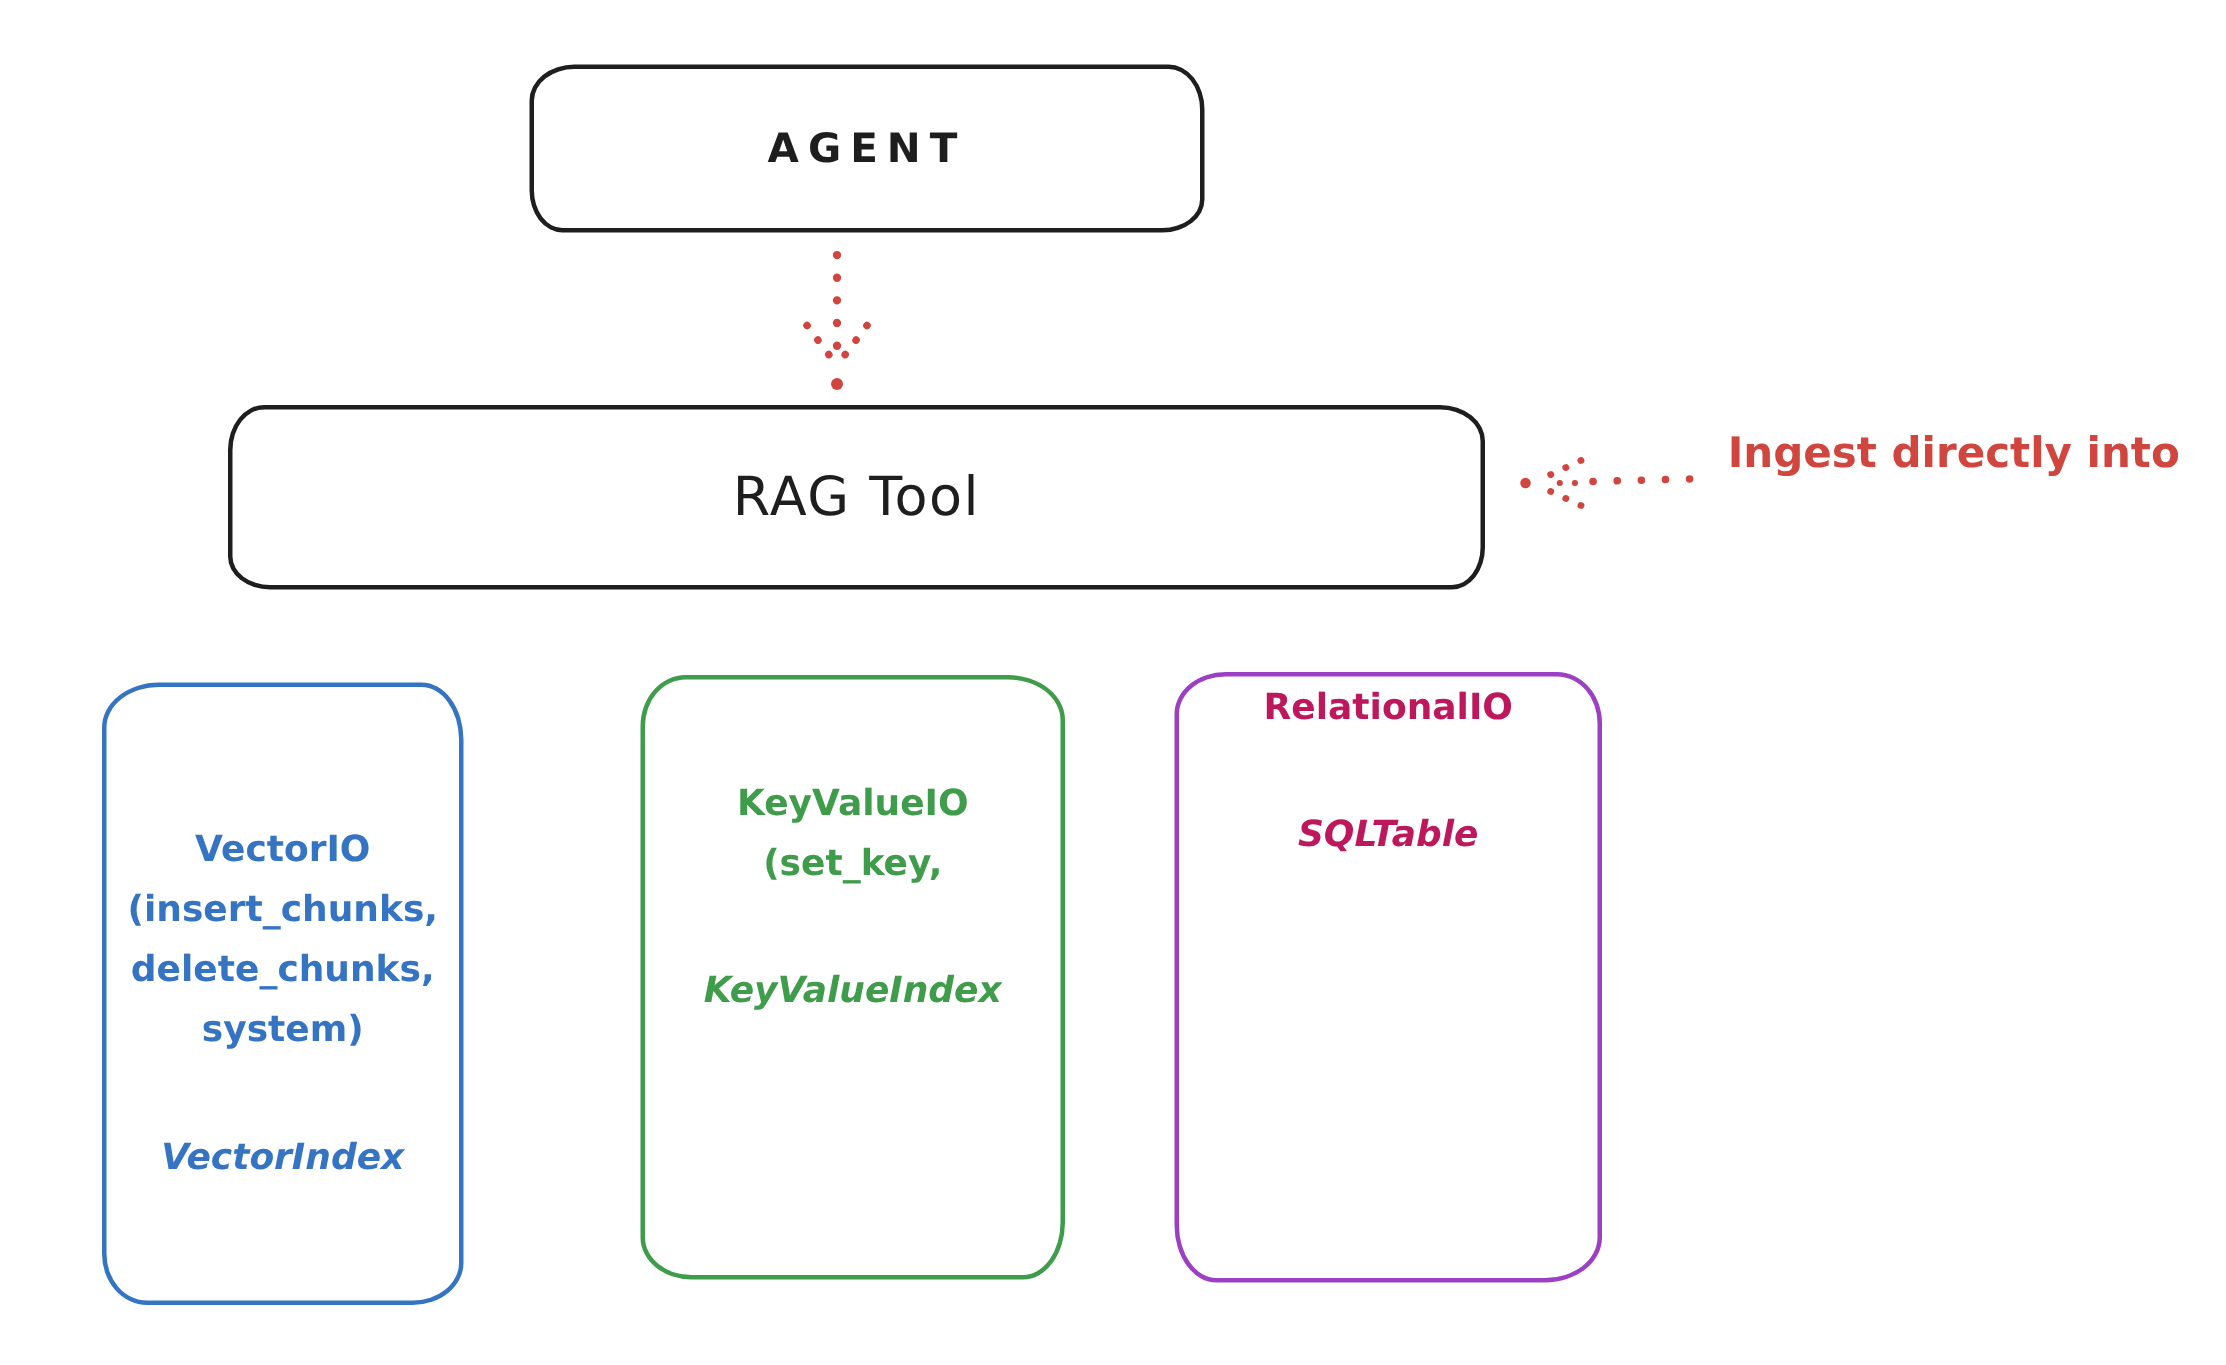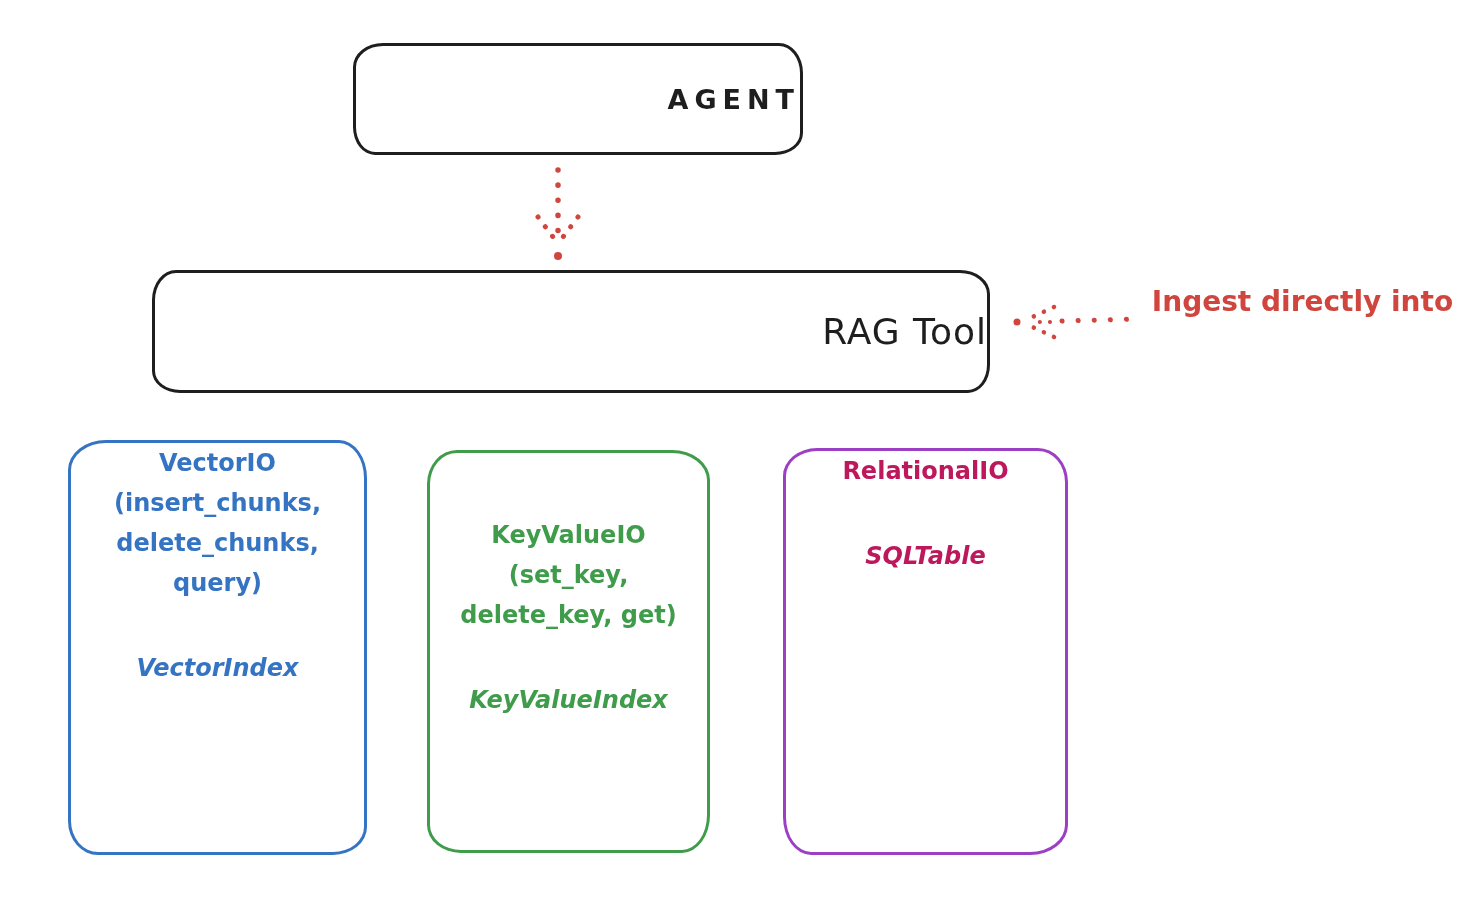--- a/index.html
+++ b/index.html
@@ -12,21 +12,21 @@
     font-family: "DejaVu Sans", "Liberation Sans", sans-serif;
     overflow: hidden;
   }
 
   
   .sketch-box {
     position: absolute;
     background: #ffffff;
     display: flex;
     align-items: center;
-    justify-content: flex-end;
+    justify-content: center;
     color: #1e1e1e;
   }
   .agent-box {
     left: 353px; top: 43px; width: 450px; height: 112px;
     border: 3.5px solid #1e1e1e;
     border-radius: 30px 24px 28px 22px / 24px 30px 22px 28px;
     font-size: 27px; font-weight: 700; letter-spacing: 6px;
   }
   .rag-box {
     left: 152px; top: 270px; width: 838px; height: 123px;
@@ -42,23 +42,24 @@
     border-width: 3px;
     display: flex;
     flex-direction: column;
     align-items: center;
     text-align: center;
     font-size: 24px;
     font-weight: 700;
     line-height: 40px;
   }
   .vector-box {
-    left: 68px; top: 440px; width: 299px; height: 415px;
+    left: 68px; top: 455px; width: 241px; height: 415px;
     border-color: #3574c2; color: #3574c2;
     border-radius: 38px 28px 34px 30px / 30px 38px 28px 34px;
+    padding-top: 88px;
   }
   .keyvalue-box {
     left: 427px; top: 450px; width: 283px; height: 403px;
     border-color: #3f9c4a; color: #3f9c4a;
     border-radius: 30px 38px 28px 34px / 34px 30px 38px 28px;
     padding-top: 62px;
   }
   .relational-box {
     left: 783px; top: 448px; width: 285px; height: 407px;
     border-color: #9c3fc4; color: #be185d;
@@ -111,28 +112,27 @@
   </svg>
 
   <div class="annotation">
     <div>Ingest directly into</div>
   </div>
 
   <div class="backend-box vector-box">
     <div>VectorIO</div>
     <div>(insert_chunks,</div>
     <div>delete_chunks,</div>
-    <div>query)</div>
+    <div>system)</div>
     <div class="index-label">VectorIndex</div>
   </div>
 
   <div class="backend-box keyvalue-box">
     <div>KeyValueIO</div>
     <div>(set_key,</div>
-    <div>delete_key, get)</div>
     <div class="index-label">KeyValueIndex</div>
   </div>
 
   <div class="backend-box relational-box">
     <div>RelationalIO</div>
     <div class="index-label">SQLTable</div>
   </div>
 
 </div>
 

